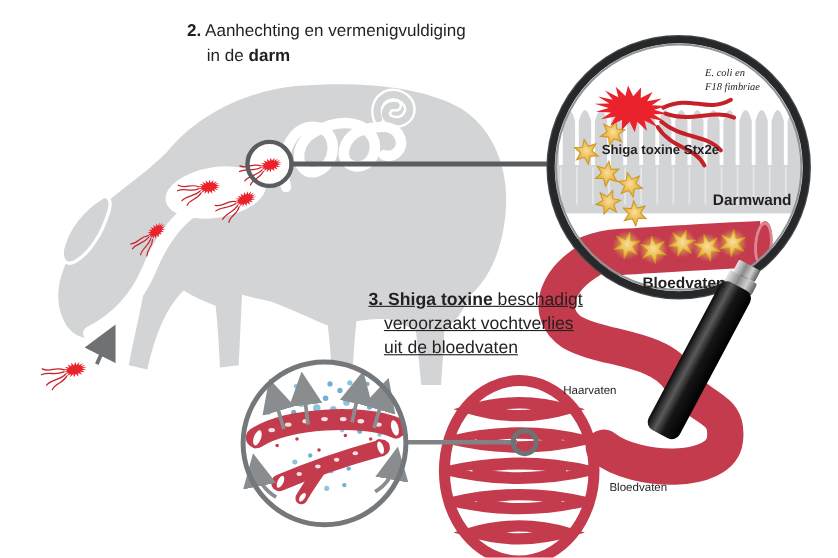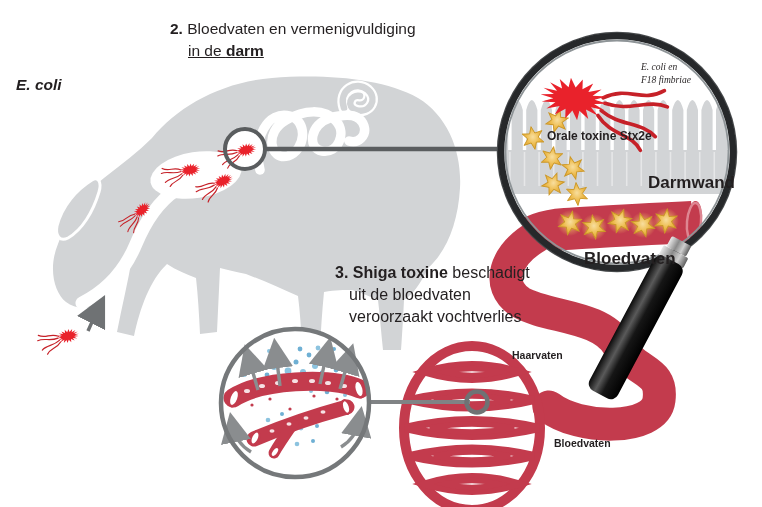--- a/index.html
+++ b/index.html
@@ -1,26 +1,26 @@
 <!DOCTYPE html>
 <html><head>
 <meta charset="utf-8">
 <style>
   html,body{margin:0;padding:0;background:#fff;}
   .canvas{position:relative;width:762px;height:507px;background:#fff;overflow:hidden;
           font-family:"Liberation Sans", sans-serif;color:#231F20;}
   .canvas svg{position:absolute;left:0;top:0;}
   .txt{position:absolute;white-space:nowrap;}
   .step{font-size:15.5px;line-height:22px;}
-  .step3{font-size:16px;line-height:22px;}
+  .step3{font-size:16px;line-height:22px;text-decoration:underline;}
   .ind{padding-left:14px;}
-  .ind2{padding-left:18px;text-decoration:underline;}
+  .ind2{padding-left:18px;}
   .bi{font-weight:bold;font-style:italic;}
-  .lbl-b{font-weight:bold;font-size:17px;}
-  .lbl-s{font-weight:bold;font-size:10.5px;}
+  .lbl-b{font-weight:bold;font-size:14px;}
+  .lbl-s{font-weight:normal;font-size:10.5px;}
   .lbl-i{font-style:italic;font-size:9.5px;line-height:13px;}
   b{font-weight:bold;}
 </style>
 </head>
 <body>
 
 <div class="canvas">
 
 <svg width="762" height="507" viewBox="0 0 762 507">
   <defs>
@@ -227,38 +227,37 @@
     <circle cx="617" cy="152" r="111.5" fill="none" stroke="#8e9497" stroke-width="1.8"></circle>
     <g transform="translate(678,248) rotate(28)">
       <rect x="-11" y="-8" width="22" height="12" rx="2" fill="url(#gm)"></rect>
       <rect x="-14" y="4" width="28" height="12" rx="2" fill="url(#gm)"></rect>
       <rect x="-16" y="14" width="32" height="152" rx="8" fill="url(#gh)"></rect>
     </g>
   </g>
 </svg>
 
 <div class="txt step" style="left:2px;top:74px;">
-  <div class="ind bi">E. coli</div>
 </div>
 
 <div class="txt step" style="left:170px;top:18px;">
-  <div><b>2.</b> <span>Bloedvaten en vermenigvuldiging</span></div>
+  <div><b>2.</b> <span>Aanhechting en vermenigvuldiging</span></div>
   <div class="ind2"><span>in de </span><b>darm</b></div>
 </div>
 
 <div class="txt step3" style="left:335px;top:262px;">
   <div><b>3. Shiga toxine</b><span> beschadigt</span></div>
+  <div class="ind">veroorzaakt vochtverlies</div>
   <div class="ind">uit de bloedvaten</div>
-  <div class="ind">veroorzaakt vochtverlies</div>
 </div>
 
 <div class="txt lbl-i" style="left:641px;top:61px;font-family:Liberation Serif, serif;">
   <div>E. coli en</div>
   <div>F18 fimbriae</div>
 </div>
 
-<div class="txt lbl-b" style="left:547px;top:129px;font-size:12px;">Orale toxine Stx2e</div>
+<div class="txt lbl-b" style="left:547px;top:129px;font-size:12px;">Shiga toxine Stx2e</div>
 <div class="txt lbl-b" style="left:648px;top:173px;">Darmwand</div>
 <div class="txt lbl-b" style="left:584px;top:249px;">Bloedvaten</div>
 <div class="txt lbl-s" style="left:512px;top:349px;">Haarvaten</div>
 <div class="txt lbl-s" style="left:554px;top:437px;">Bloedvaten</div>
 
 </div>
 
 </body></html>

